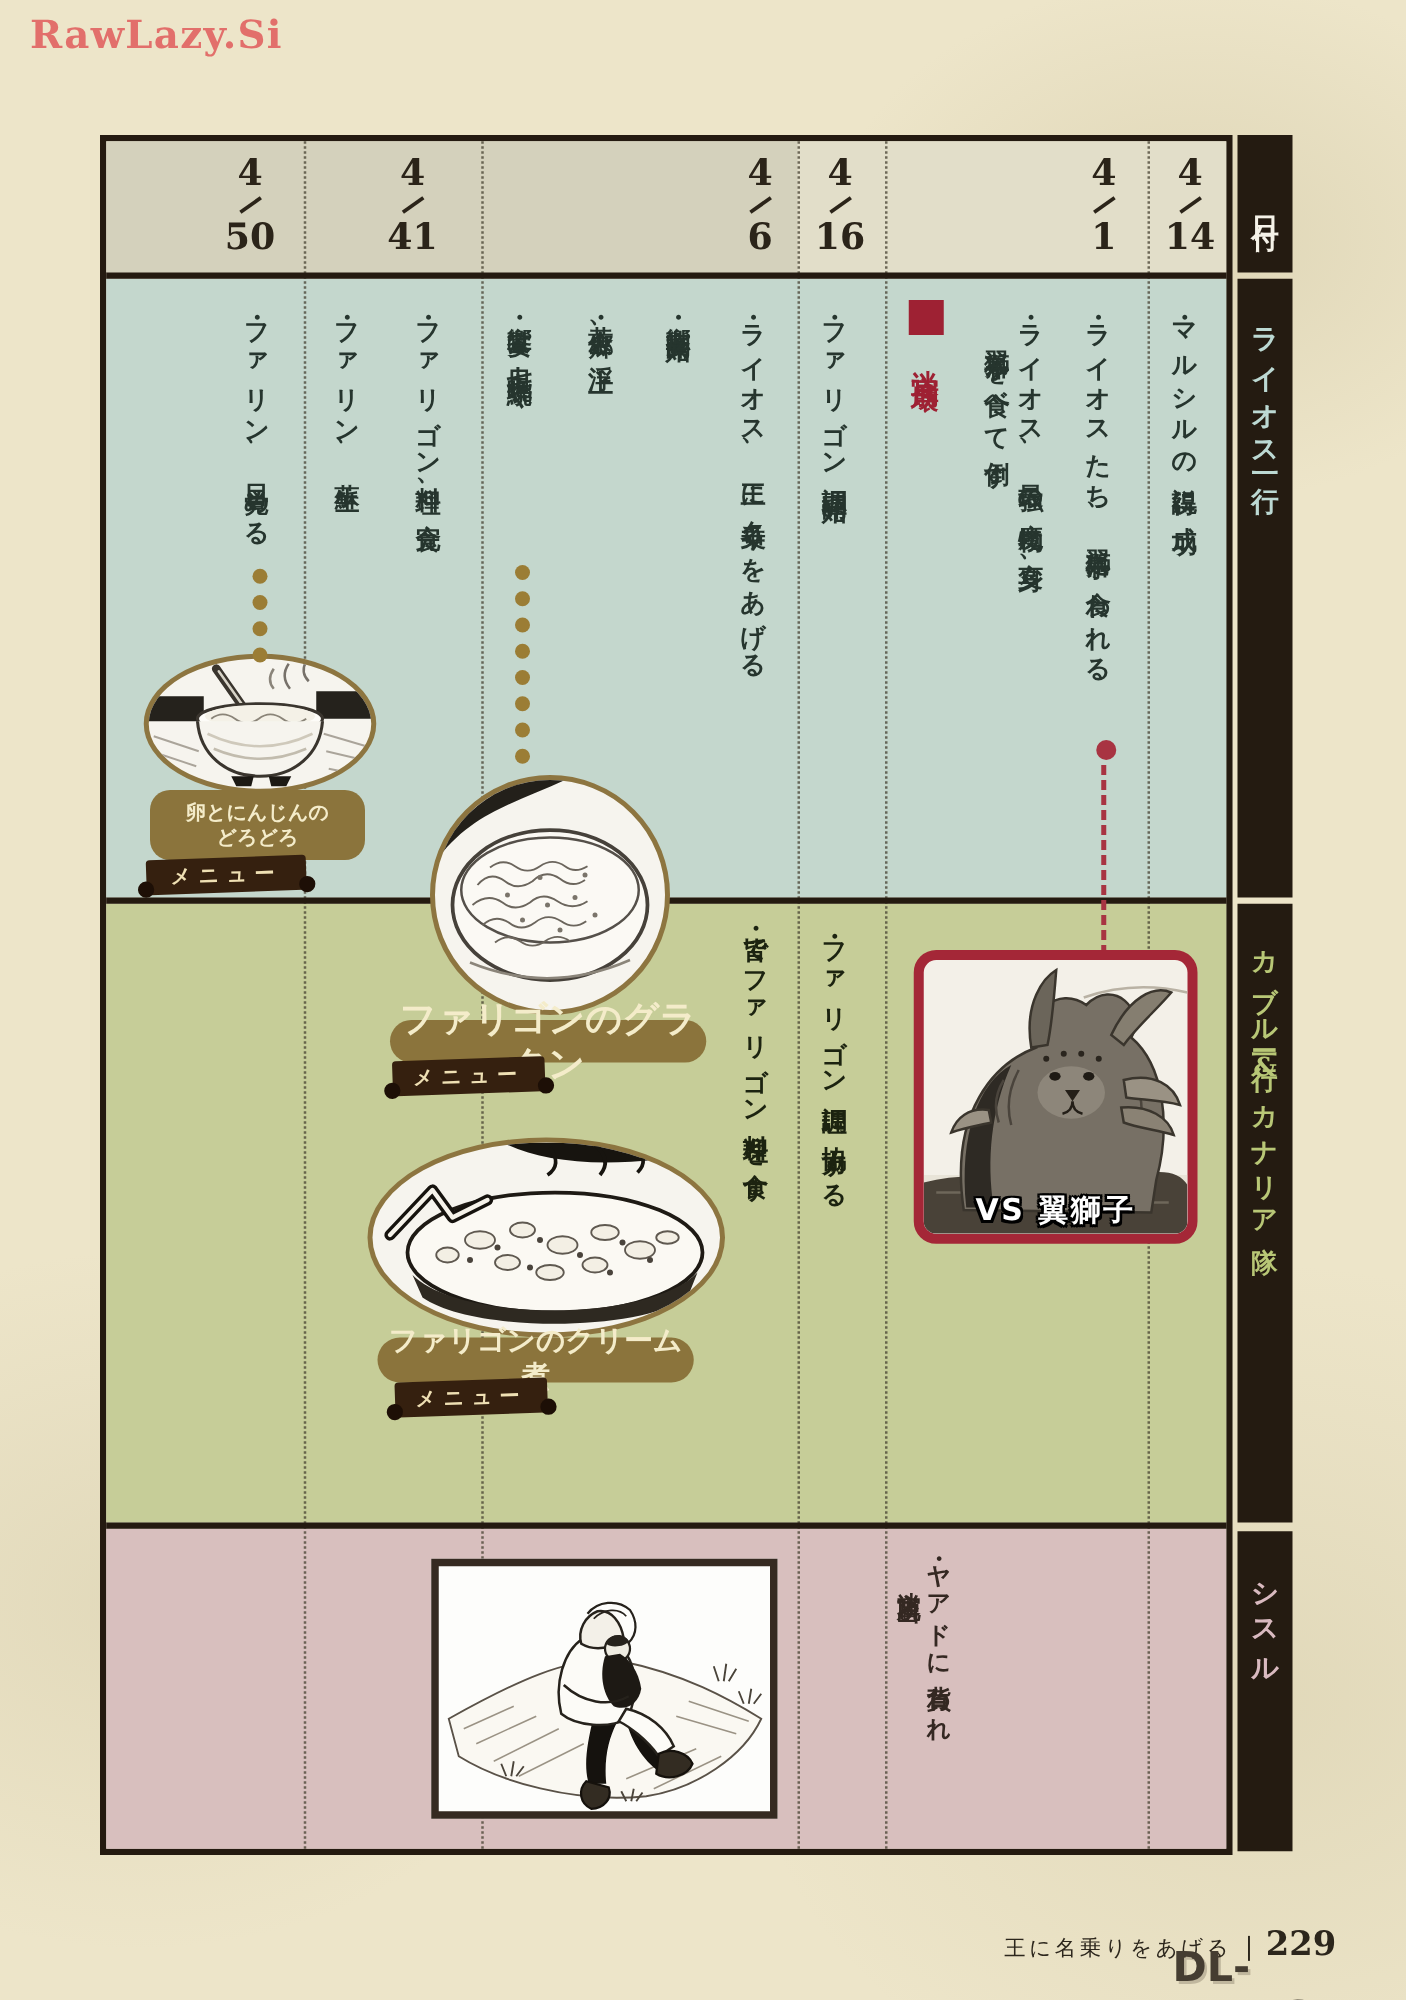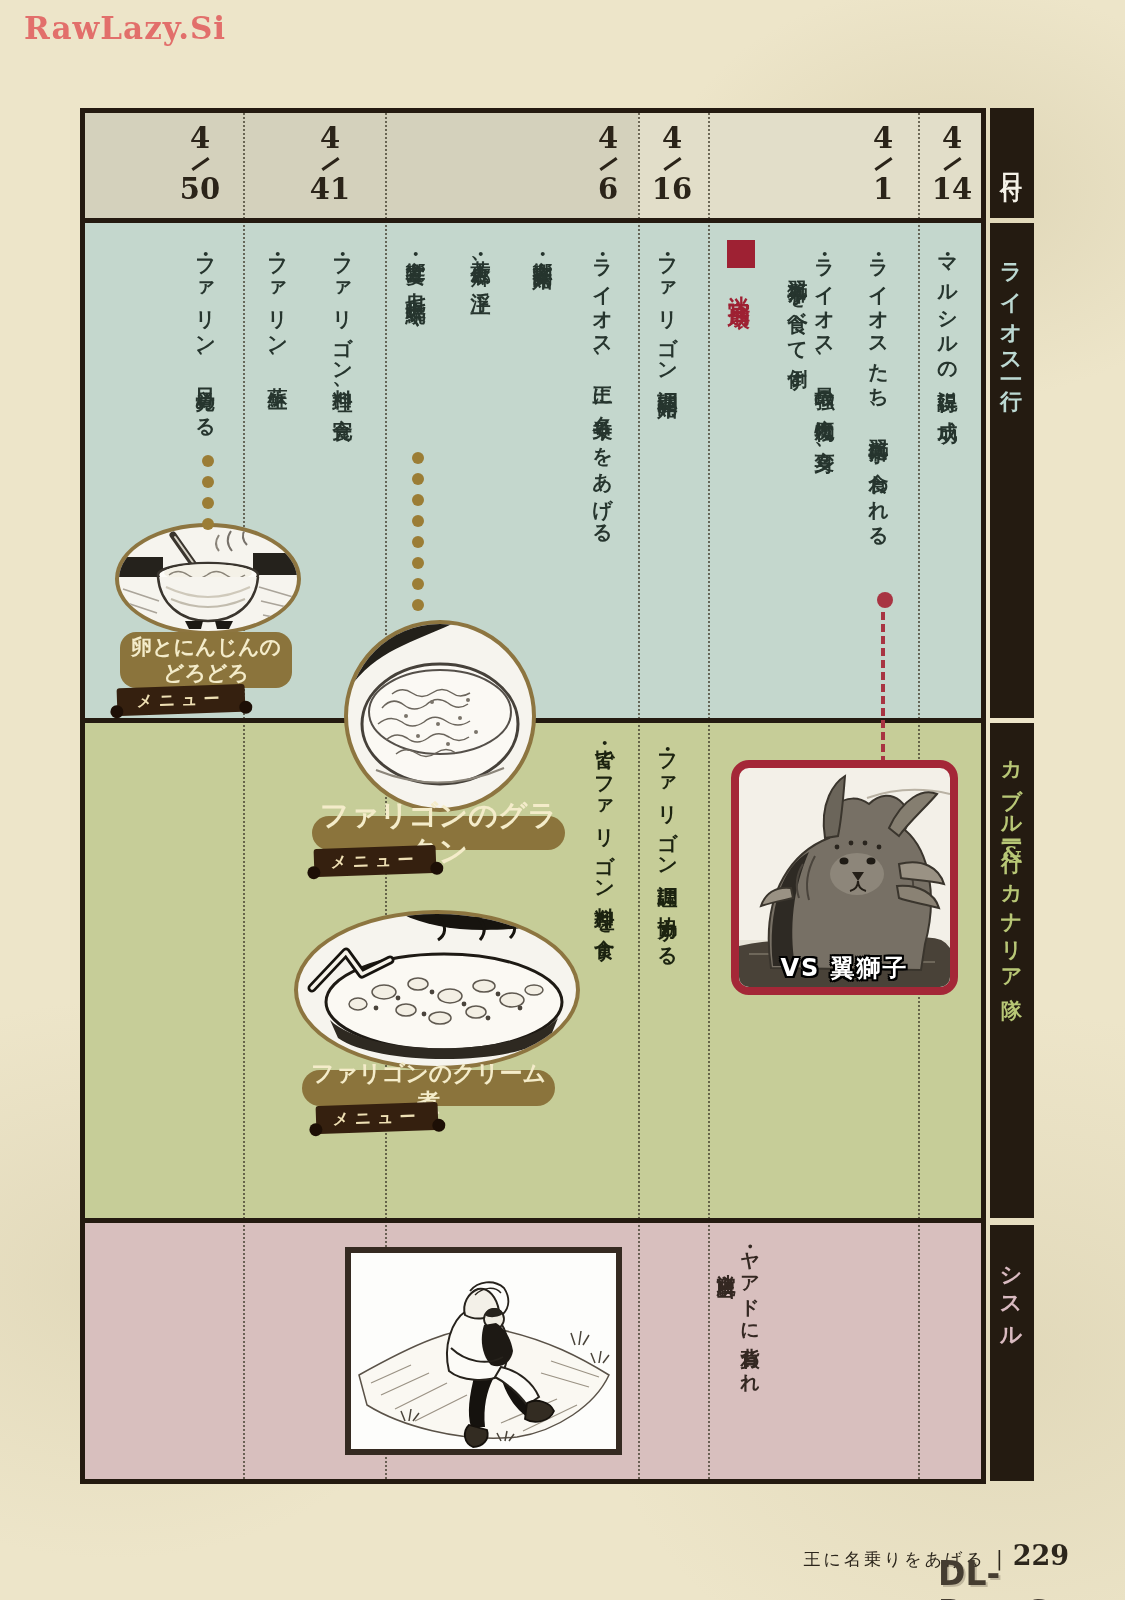--- a/index.html
+++ b/index.html
@@ -191,21 +191,21 @@
     <ellipse cx="89" cy="48" rx="50" ry="12" fill="#fdfcf8" stroke="#3a352e" stroke-width="2.5"></ellipse>
     <ellipse cx="89" cy="46" rx="44" ry="9" fill="#f4f1e7"></ellipse>
     <path d="M50,48 q9,-7 19,0 q9,7 19,0 q9,-7 19,0 q9,7 19,0" stroke="#8a8478" stroke-width="1.5" fill="none"></path>
     <path d="M39,50 C41,76 61,94 89,94 C117,94 137,76 139,50" fill="#f6f4ee" stroke="#3a352e" stroke-width="2.5"></path>
     <path d="M52,72 q37,16 74,0" stroke="#c2bcae" stroke-width="2" fill="none"></path>
     <path d="M47,60 q42,20 84,0" stroke="#cfc9bb" stroke-width="2" fill="none"></path>
     <path d="M66,94 l4,8 l12,0 l2,-8 Z" fill="#1c1914"></path>
     <path d="M96,94 l2,8 l12,0 l4,-8 Z" fill="#1c1914"></path>
   </svg>
 </div>
-<div class="abs pill" style="left:120px;top:632px;width:172px;height:56px;border-radius:16px;font-size:21px">
+<div class="abs pill" style="left:120px;top:632px;width:172px;height:56px;border-radius:16px;font-size:16px">
   <span>卵とにんじんの</span>
   <span>どろどろ</span>
 </div>
 <div class="abs ribbon" style="left:117px;top:686px;width:128px;height:28px">
   <span>メニュー</span>
 </div>
 
 <div class="abs medal" style="left:344px;top:620px;width:192px;height:192px;border-radius:50%">
   <svg width="184" height="184" viewBox="0 0 184 184">
     <path d="M0,0 L104,0 C66,18 28,26 0,66 Z" fill="#23201a"></path>

